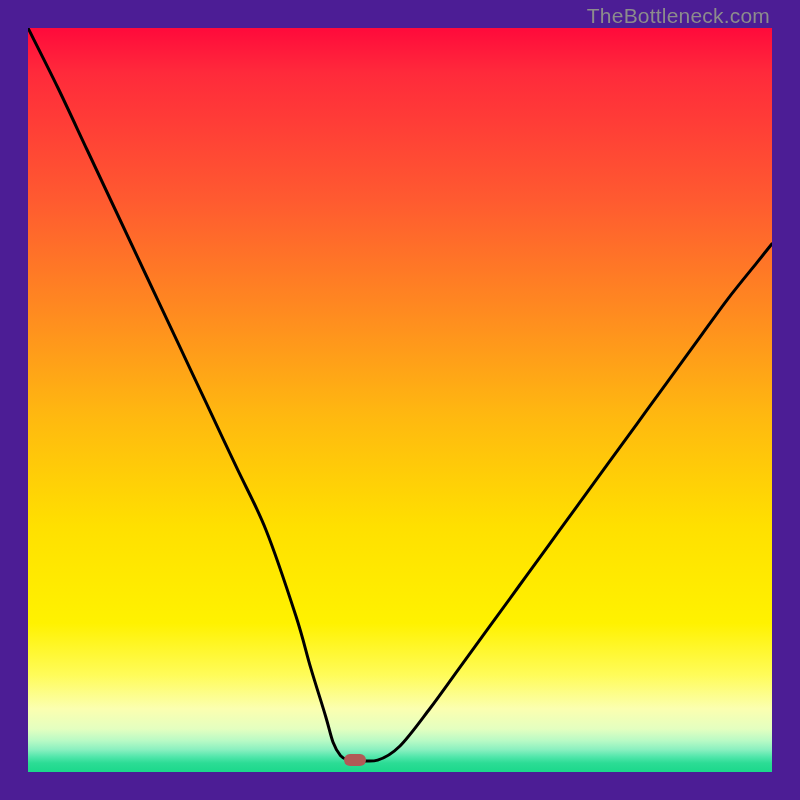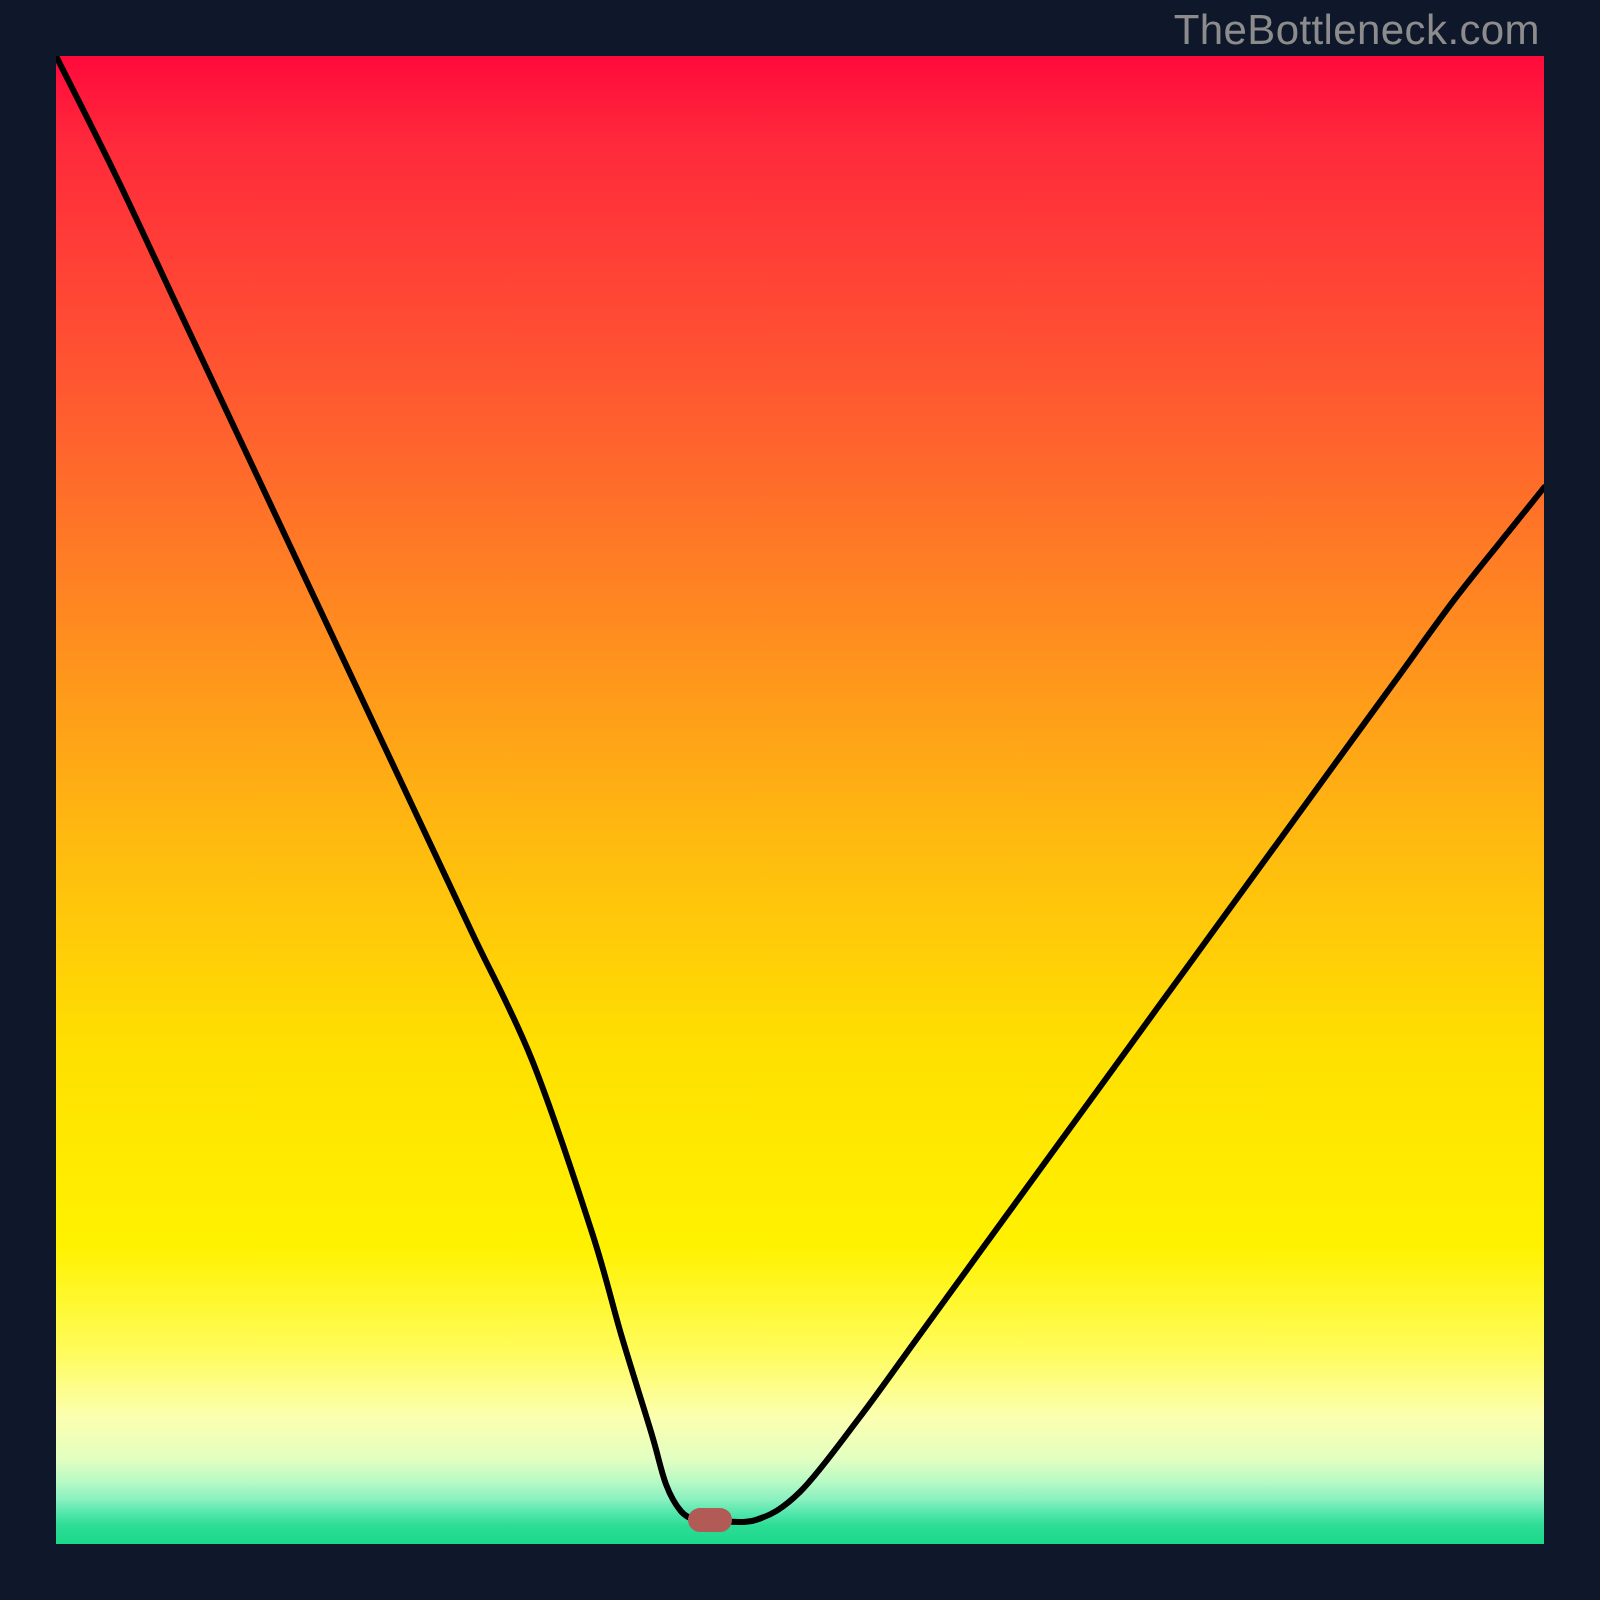--- a/index.html
+++ b/index.html
@@ -7,21 +7,21 @@
     padding: 0;
     width: 800px;
     height: 800px;
     background: #000000;
     overflow: hidden;
     font-family: Arial, Helvetica, sans-serif;
   }
   .frame {
     position: absolute;
     inset: 0;
-    background: #0f172a;
+    background: #4c1d95;
   }
   .plot-area {
     position: absolute;
     left: 28px;
     top: 28px;
     width: 744px;
     height: 744px;
     overflow: hidden;
   }
   .gradient-bg {

